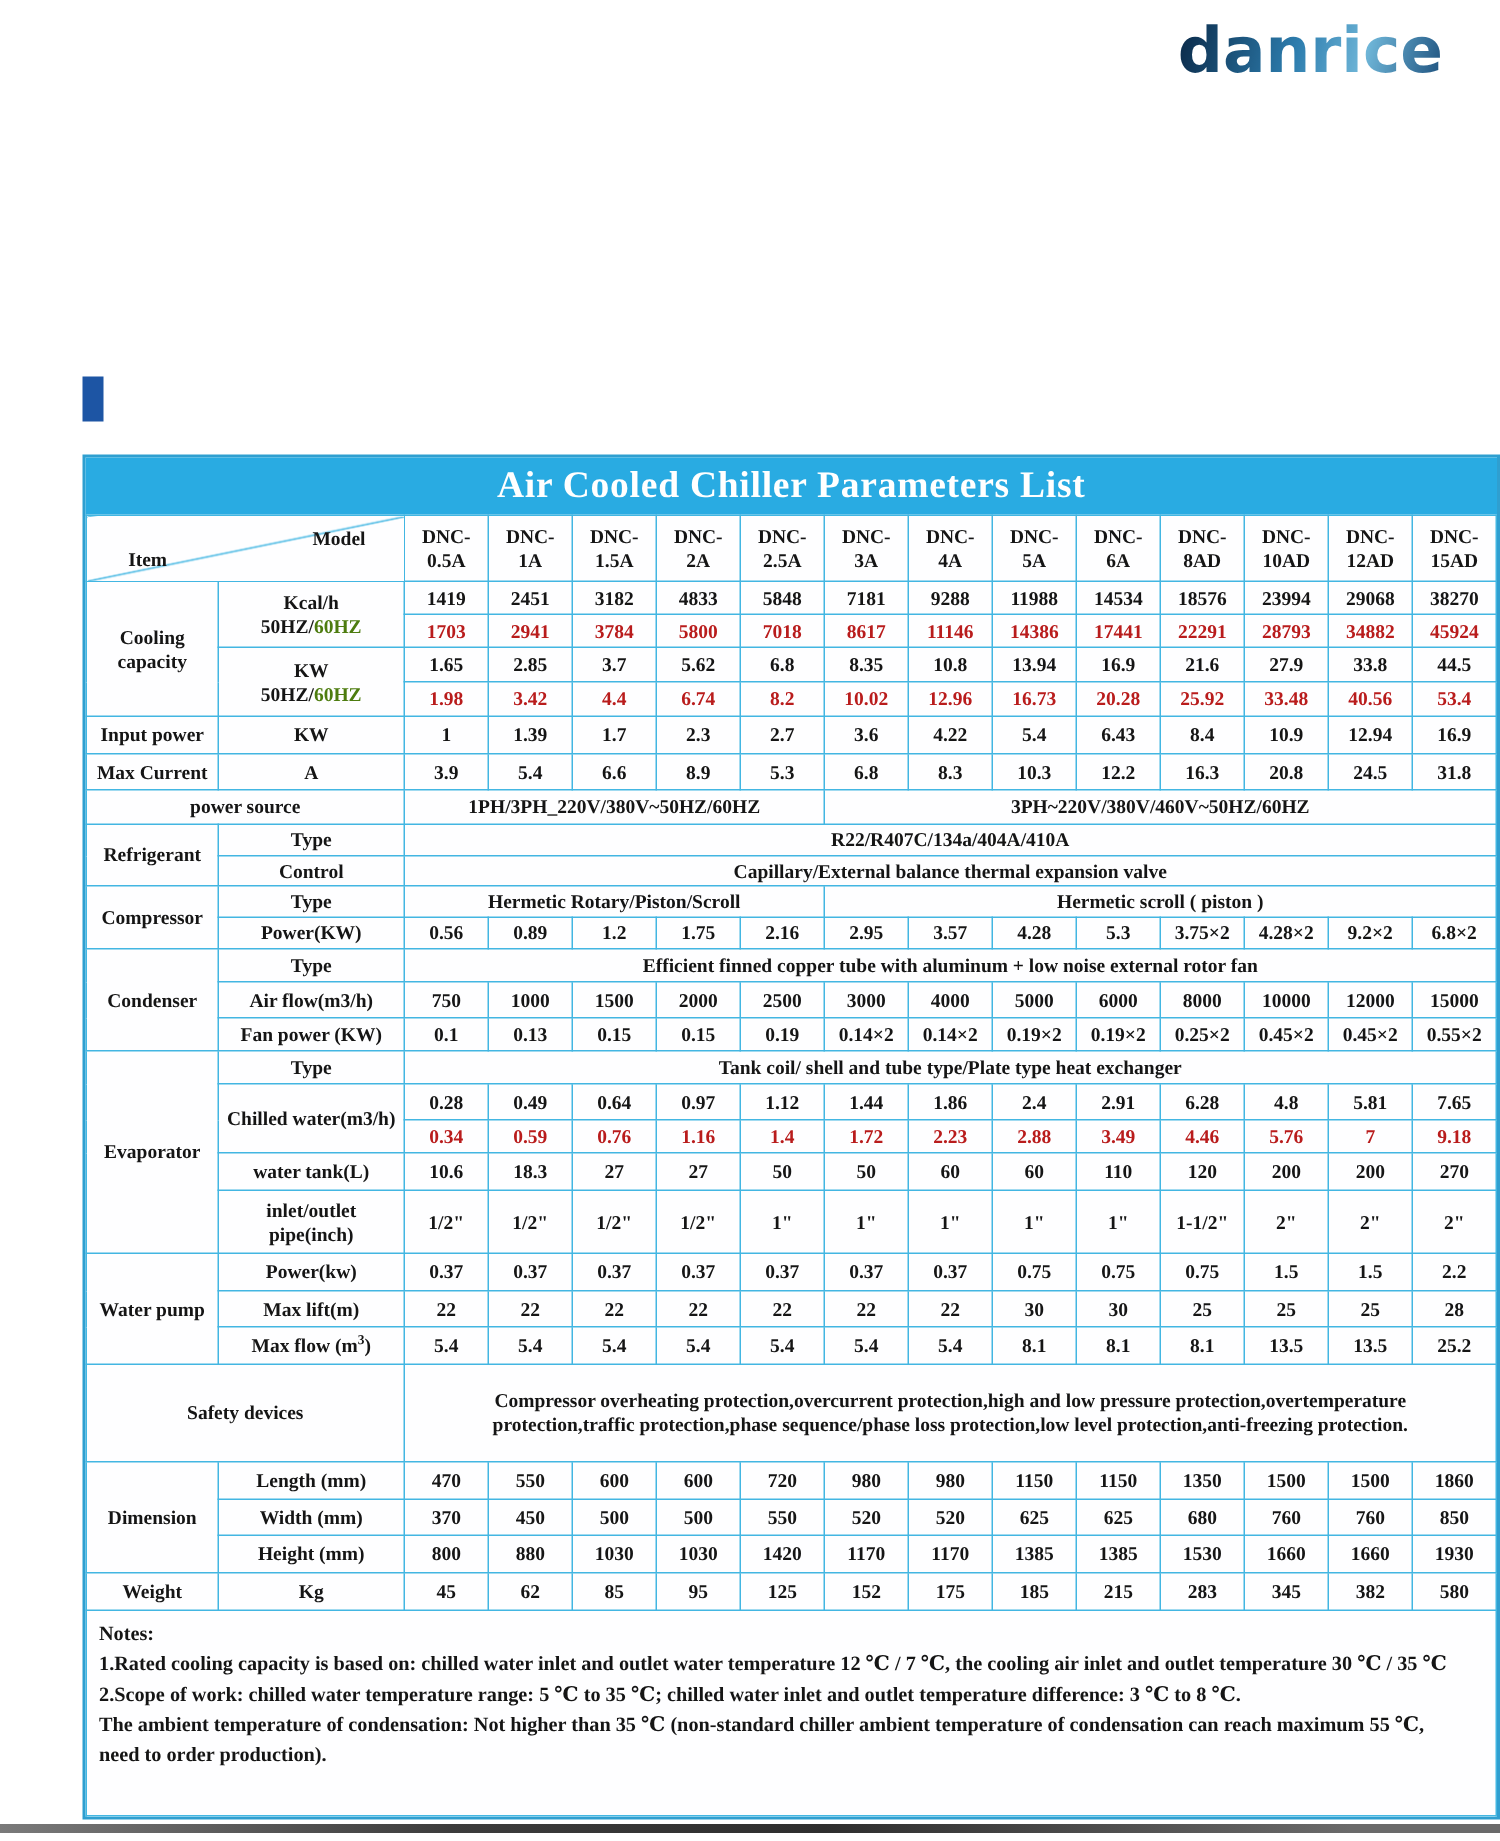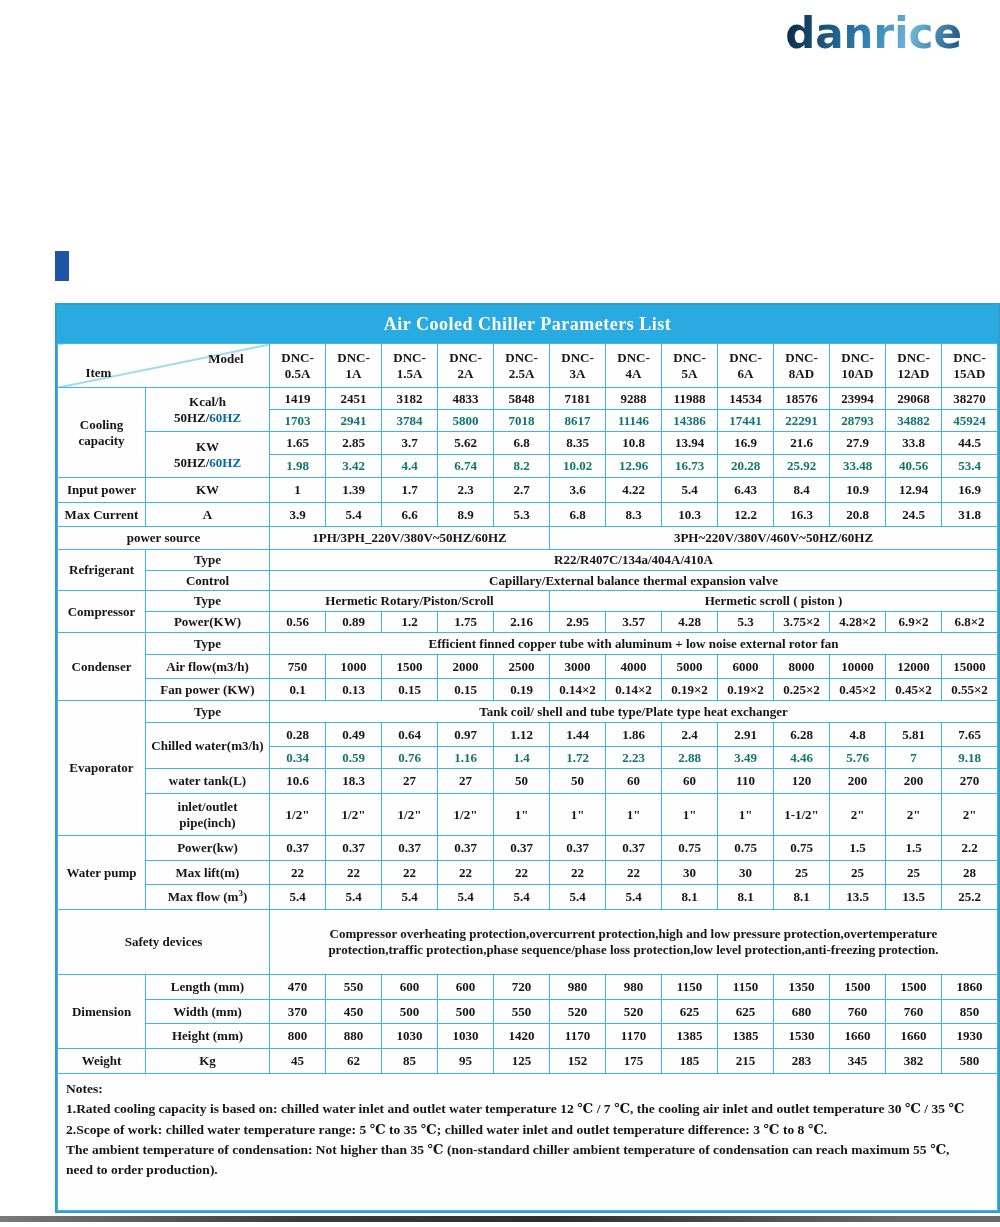--- a/index.html
+++ b/index.html
@@ -28,30 +28,30 @@
     padding:0 34px 0 18px;
     font-family:"Liberation Sans","DejaVu Sans",sans-serif;
     font-weight:bold;font-size:24px;letter-spacing:1px;
     clip-path:polygon(0 0,100% 0,calc(100% - 18px) 100%,0 100%);
     margin-top:30px;
   }
   
   .tablewrap{position:absolute;top:303px;left:55px;width:941px;border:2px solid #2f9fd0;}
   .title-bar{
     height:38px;background:#29abe2;color:#ffffff;display:flex;align-items:center;justify-content:center;
-    font-size:18px;font-weight:bold;letter-spacing:0.5px;
+    font-size:25px;font-weight:bold;letter-spacing:0.5px;
   }
   table{border-collapse:collapse;table-layout:fixed;width:100%;}
   td{
     border:1px solid #42b6e2;text-align:center;vertical-align:middle;
     font-size:13px;font-weight:bold;color:#151515;padding:1px 2px;background:#fefeff;
     line-height:1.2;word-wrap:break-word;
   }
-  td .red{color:#0369a1;}
-  td.redrow{color:#0f766e;}
+  td .red{color:#4d7c0f;}
+  td.redrow{color:#b91c1c;}
   td sup{font-size:9px;line-height:0;}
   td.notes{
     text-align:left;padding:5px 26px 4px 8px;font-size:13.5px;line-height:1.5;vertical-align:top;
   }
   td.wrap{padding:2px 14px;}
   
   td.corner{
     position:relative;
     background-image:linear-gradient(to bottom right,transparent calc(50% - 1px),#42b6e2 50%,transparent calc(50% + 1px));
   }
@@ -283,21 +283,21 @@
           <td>0.89</td>
           <td>1.2</td>
           <td>1.75</td>
           <td>2.16</td>
           <td>2.95</td>
           <td>3.57</td>
           <td>4.28</td>
           <td>5.3</td>
           <td>3.75×2</td>
           <td>4.28×2</td>
-          <td>6.9×2</td>
+          <td>9.2×2</td>
           <td>6.8×2</td>
         </tr>
         <tr style="height: 22px;">
           <td rowspan="3" class="lbl">Condenser</td>
           <td class="lbl">Type</td>
           <td colspan="13">Efficient finned copper tube with aluminum + low noise external rotor fan</td>
         </tr>
         <tr style="height: 24px;">
           <td class="lbl">Air flow(m3/h)</td>
           <td>750</td>

